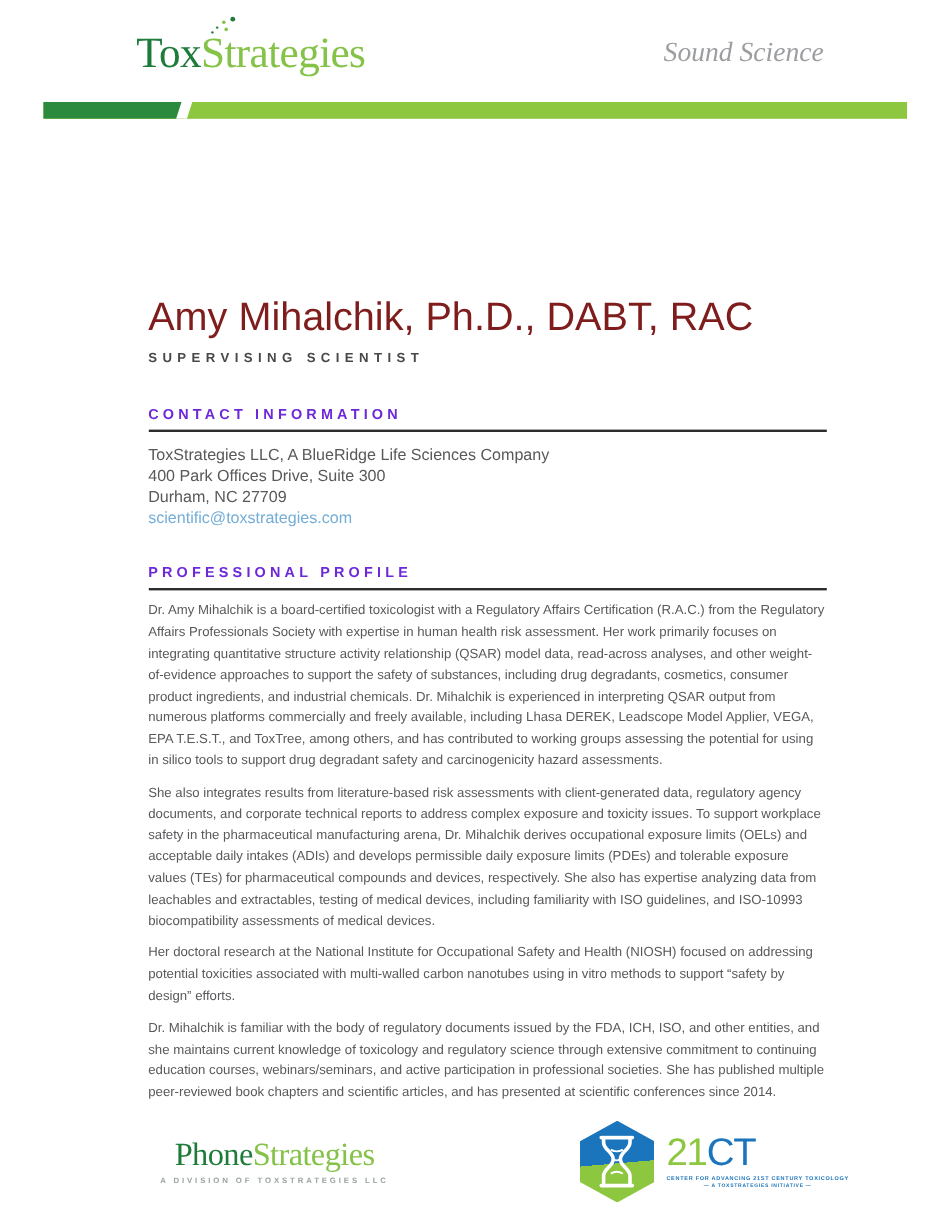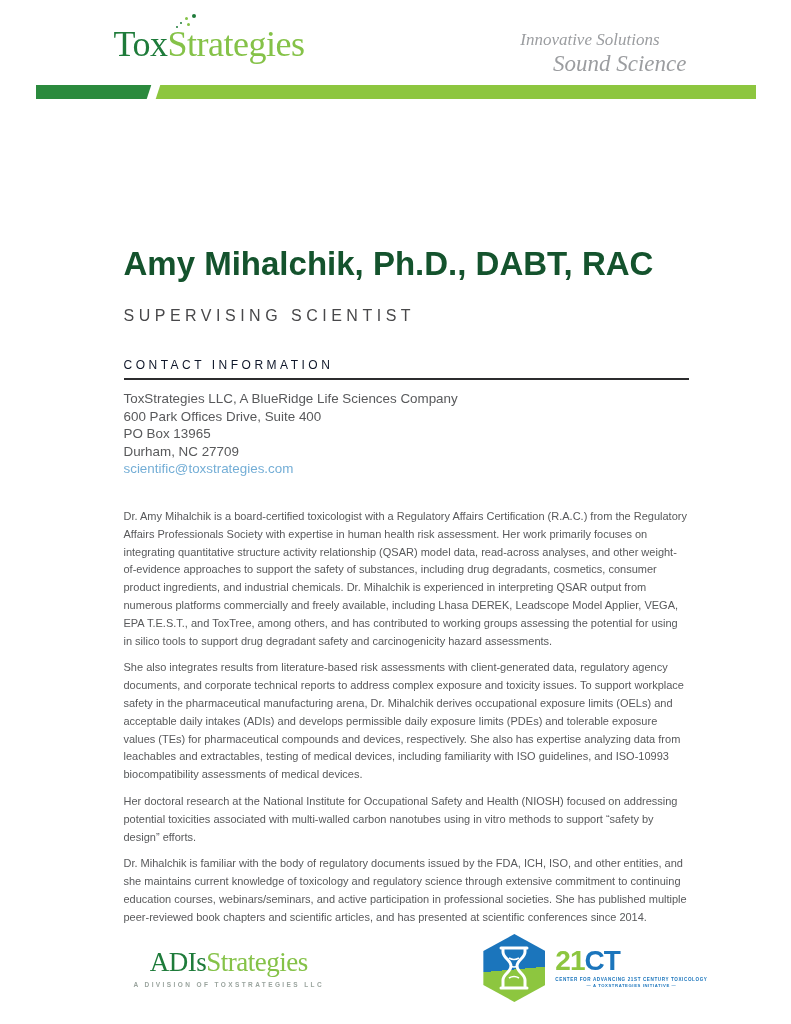--- a/index.html
+++ b/index.html
@@ -41,32 +41,32 @@
 
   
   .green-bar { position: relative; height: 14px; width: 100%; background: #8dc63f; overflow: hidden; }
   .bar-dark { position: absolute; left: 0; top: 0; height: 100%; width: 118px; background: #2b8a3d; }
   .bar-slash { position: absolute; left: 113px; top: -2px; height: 18px; width: 9px; background: #ffffff; transform: skewX(-18deg); }
 
   
   .content { margin: 0 67px 0 88px; color: #58595b; }
   .name {
     margin-top: 146px;
-    font-size: 33px; font-weight: bold;
-    color: #14532d; letter-spacing: 0;
+    font-size: 33px; font-weight: normal;
+    color: #7f1d1d; letter-spacing: 0;
   }
   .job-title {
-    margin-top: 24px;
-    font-size: 16px; font-weight: normal;
+    margin-top: 10px;
+    font-size: 11px; font-weight: bold;
     letter-spacing: 4.5px; color: #48484a;
   }
   .section { margin-top: 33px; }
   .section-heading {
-    font-size: 12px; font-weight: normal;
-    letter-spacing: 3.5px; color: #0f172a;
+    font-size: 12px; font-weight: bold;
+    letter-spacing: 3.5px; color: #6d28d9;
     padding-bottom: 6px;
     border-bottom: 2px solid #2c2c2e;
   }
   .contact-lines { margin-top: 10px; font-size: 13.4px; line-height: 17.6px; color: #58595b; }
   .email-link { color: #74aed6; text-decoration: none; display: inline-block; }
   .profile-section { margin-top: 30px; }
   .profile-section p {
     margin-top: 9px;
     font-size: 11px; line-height: 17.8px;
     color: #58595b;
@@ -95,21 +95,21 @@
   .ct21 { display: flex; align-items: center; gap: 10px; }
   .hexagon {
     width: 62px; height: 68px; position: relative;
     clip-path: polygon(50% 0, 100% 25%, 100% 75%, 50% 100%, 0 75%, 0 25%);
     background: linear-gradient(175deg, #1b75bc 0 52%, #8dc63f 52% 100%);
     flex: 0 0 auto;
   }
   .hexagon svg { position: absolute; left: 50%; top: 50%; transform: translate(-50%, -50%); }
   .ct21-text { text-align: left; }
   .ct21-word {
-    font-size: 28px; font-weight: bold; line-height: 0.9; letter-spacing: -1px;
+    font-size: 32px; font-weight: normal; line-height: 0.9; letter-spacing: -1px;
   }
   .ct21-word .num { color: #8dc63f; }
   .ct21-word .let { color: #1b75bc; }
   .ct21-sub { margin-top: 4px; color: #1b75bc; font-weight: bold; }
   .ct21-sub .s1 { font-size: 4.6px; letter-spacing: 0.6px; white-space: nowrap; }
   .ct21-sub .s2 { font-size: 4.2px; letter-spacing: 0.6px; margin-top: 1px; text-align: center; white-space: nowrap; }
 </style>
 </head>
 <body>
 
@@ -120,58 +120,57 @@
       <span class="logo-dots">
         <i class="d1"></i>
           <i class="d2"></i>
           <i class="d3"></i>
           <i class="d4"></i>
           <i class="d5"></i>
       </span>
       <span class="dark">Tox</span><span class="light">Strategies</span>
     </div>
     <div class="tagline">
-      <div class="tag1">Innovative Solutions</div>
       <div class="tag2">Sound Science</div>
     </div>
   </div>
 
   <div class="green-bar">
     <div class="bar-dark"></div>
     <div class="bar-slash"></div>
   </div>
 
   <div class="content">
     <h1 class="name">Amy Mihalchik, Ph.D., DABT, RAC</h1>
     <div class="job-title">SUPERVISING SCIENTIST</div>
 
     <div class="section">
       <h2 class="section-heading">CONTACT INFORMATION</h2>
       <div class="contact-lines">
         <div>ToxStrategies LLC, A BlueRidge Life Sciences Company</div>
-        <div>600 Park Offices Drive, Suite 400</div>
-        <div>PO Box 13965</div>
+        <div>400 Park Offices Drive, Suite 300</div>
         <div>Durham, NC 27709</div>
         <a href="#" class="email-link">scientific@toxstrategies.com</a>
       </div>
     </div>
 
     <div class="section profile-section">
+      <h2 class="section-heading">PROFESSIONAL PROFILE</h2>
       <p>Dr. Amy Mihalchik is a board-certified toxicologist with a Regulatory Affairs Certification (R.A.C.) from the Regulatory Affairs Professionals Society with expertise in human health risk assessment. Her work primarily focuses on integrating quantitative structure activity relationship (QSAR) model data, read-across analyses, and other weight-of-evidence approaches to support the safety of substances, including drug degradants, cosmetics, consumer product ingredients, and industrial chemicals. Dr. Mihalchik is experienced in interpreting QSAR output from numerous platforms commercially and freely available, including Lhasa DEREK, Leadscope Model Applier, VEGA, EPA T.E.S.T., and ToxTree, among others, and has contributed to working groups assessing the potential for using in silico tools to support drug degradant safety and carcinogenicity hazard assessments.</p>
       <p>She also integrates results from literature-based risk assessments with client-generated data, regulatory agency documents, and corporate technical reports to address complex exposure and toxicity issues. To support workplace safety in the pharmaceutical manufacturing arena, Dr. Mihalchik derives occupational exposure limits (OELs) and acceptable daily intakes (ADIs) and develops permissible daily exposure limits (PDEs) and tolerable exposure values (TEs) for pharmaceutical compounds and devices, respectively. She also has expertise analyzing data from leachables and extractables, testing of medical devices, including familiarity with ISO guidelines, and ISO-10993 biocompatibility assessments of medical devices.</p>
       <p>Her doctoral research at the National Institute for Occupational Safety and Health (NIOSH) focused on addressing potential toxicities associated with multi-walled carbon nanotubes using in vitro methods to support “safety by design” efforts.</p>
       <p>Dr. Mihalchik is familiar with the body of regulatory documents issued by the FDA, ICH, ISO, and other entities, and she maintains current knowledge of toxicology and regulatory science through extensive commitment to continuing education courses, webinars/seminars, and active participation in professional societies. She has published multiple peer-reviewed book chapters and scientific articles, and has presented at scientific conferences since 2014.</p>
     </div>
   </div>
 
   <div class="footer">
 
     <div class="sub-logo epid">
       <div class="wordmark">
-        <span class="dark">ADIs</span><span class="light">Strategies</span>
+        <span class="dark">Phone</span><span class="light">Strategies</span>
       </div>
       <div class="division">A DIVISION OF TOXSTRATEGIES LLC</div>
     </div>
 
 
     <div class="ct21">
       <div class="hexagon">
         <svg width="34" height="44" viewBox="0 0 34 44" aria-hidden="true">
           <path d="M4 2 h26 M6 2 l0 4 c0 6 8 8 8 14 c0 6 -8 8 -8 14 l0 6 M28 2 l0 4 c0 6 -8 8 -8 14 c0 6 8 8 8 14 l0 6 M4 42 h26" fill="none" stroke="#ffffff" stroke-width="3" stroke-linecap="round"></path>
           <path d="M12 12 q5 3 10 0 M12 32 q5 -3 10 0 M13 20 q4 2 8 0" fill="none" stroke="#ffffff" stroke-width="1.6"></path>

